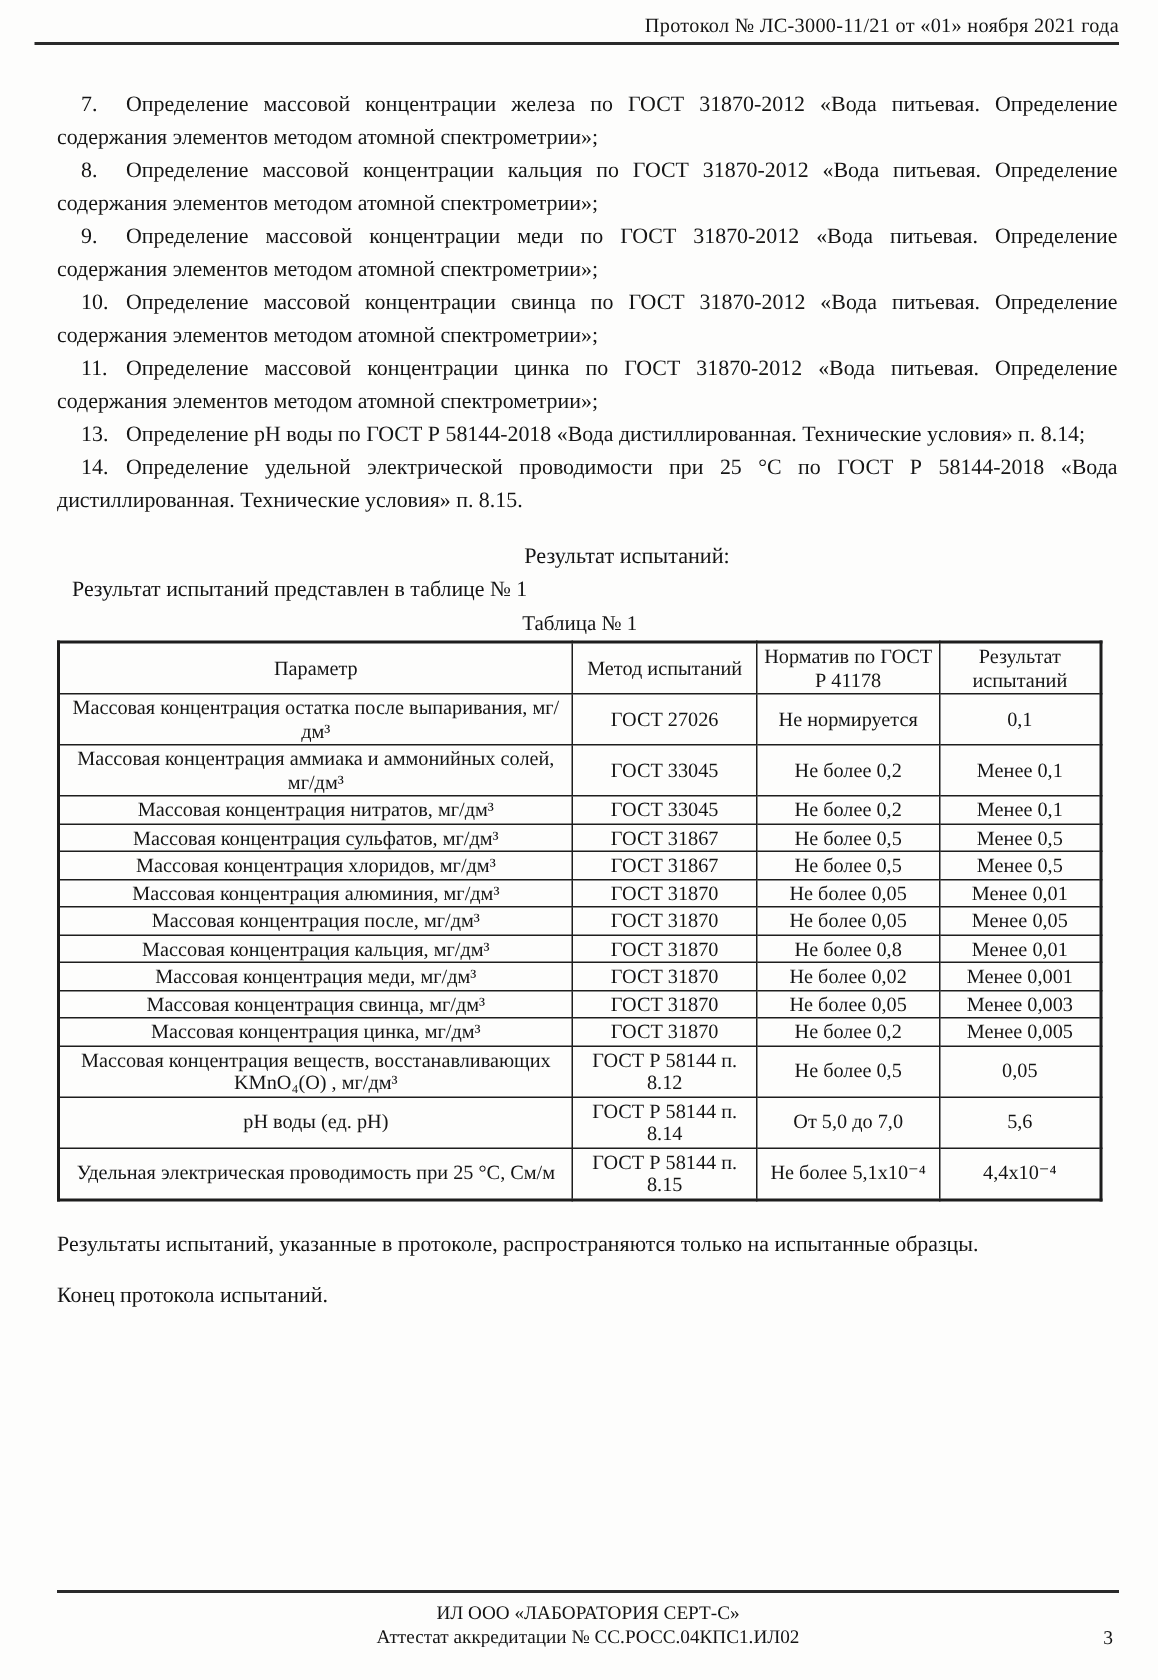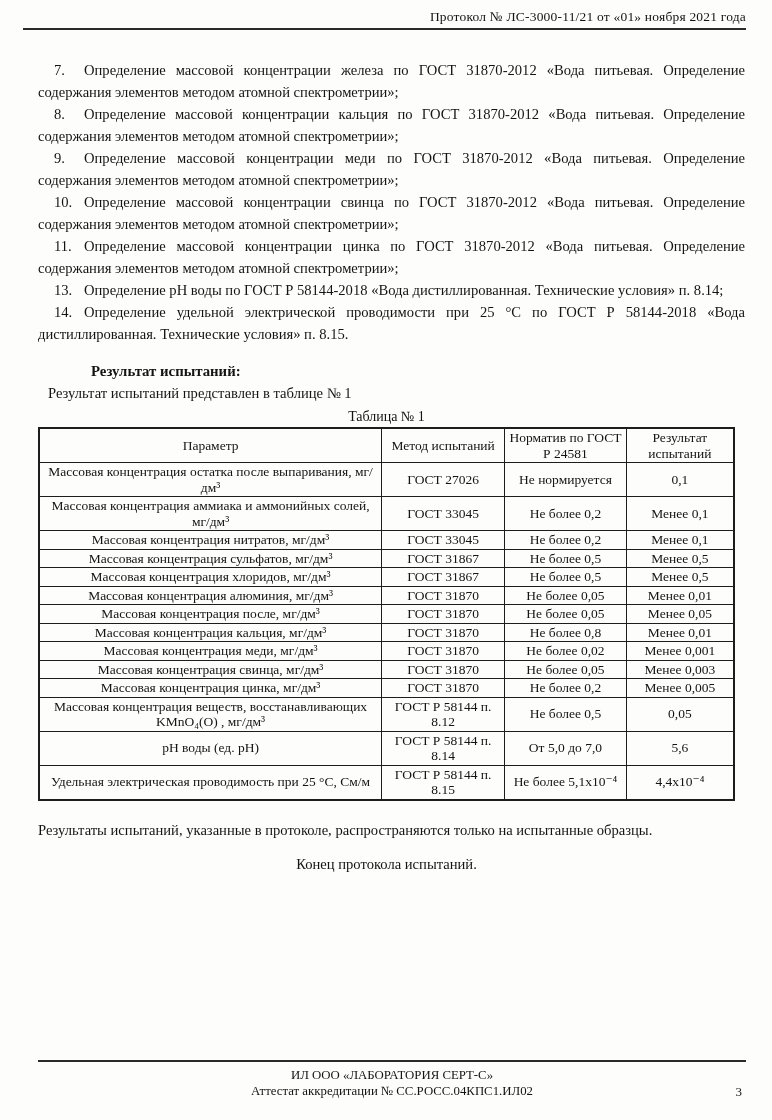--- a/index.html
+++ b/index.html
@@ -23,22 +23,22 @@
   }
   .body { position:absolute; top:59px; left:38px; width:707px; }
 
   .li {
     margin:0; font-size:14.6px; line-height:22px;
     text-align:justify; text-indent:16px;
   }
   .li .num { display:inline-block; width:30px; text-indent:0; }
 
   .results-heading {
-    margin:15px 0 0 0; font-weight:bold;
-    font-size:14.8px; line-height:22px; text-indent:53px;
+    margin:15px 0 0 0; font-weight:normal;
+    font-size:14.8px; line-height:22px; text-indent:53px;text-align:center;
   }
   .results-intro { margin:0; font-size:14.6px; line-height:22px; text-indent:10px; }
 
   .table-caption {
     width:697px; text-align:center; font-size:14px;
     margin-top:5px; margin-bottom:2px; padding-right:4px;
   }
   table.results {
     border-collapse:collapse; width:697px; table-layout:fixed;
     border:2px solid #1d1d1d;
@@ -49,21 +49,21 @@
     font-size:13.5px; line-height:15.5px;
     font-weight:normal; padding:1px 3px;
     overflow:hidden;
   }
   col.c-param  { width:49.3%; }
   col.c-method { width:17.7%; }
   col.c-norm   { width:17.5%; }
   col.c-result { width:15.5%; }
 
   .note { margin:18px 0 0 0; font-size:14.6px; line-height:22px; }
-  .end-line { margin:12px 0 0 0; font-size:14.6px; line-height:22px; text-align:center; width:697px; }
+  .end-line { margin:12px 0 0 0; font-size:14.6px; line-height:22px; width:697px; }
 
   .footer { position:absolute; top:1060px; left:38px; right:26px; }
   .footer-rule { border-top:2px solid #2a2a2a; height:0; margin-bottom:5px; }
   .footer-org { text-align:center; font-size:12.8px; line-height:16px; }
   .footer-attest-row { position:relative; text-align:center; font-size:12.8px; line-height:17px; }
   .page-number { position:absolute; right:4px; top:0; font-size:13px; }
 </style>
 </head>
 <body>
 
@@ -93,21 +93,21 @@
       <colgroup>
         <col class="c-param">
           <col class="c-method">
           <col class="c-norm">
           <col class="c-result">
       </colgroup>
       <thead>
         <tr>
           <th>Параметр</th>
           <th>Метод испытаний</th>
-          <th>Норматив по ГОСТ Р 24581</th>
+          <th>Норматив по ГОСТ Р 41178</th>
           <th>Результат испытаний</th>
         </tr>
       </thead>
       <tbody>
           <tr>
     <td>Массовая концентрация остатка после выпаривания, мг/дм³</td>
     <td>ГОСТ 27026</td>
     <td>Не нормируется</td>
     <td>0,1</td>
   </tr>

